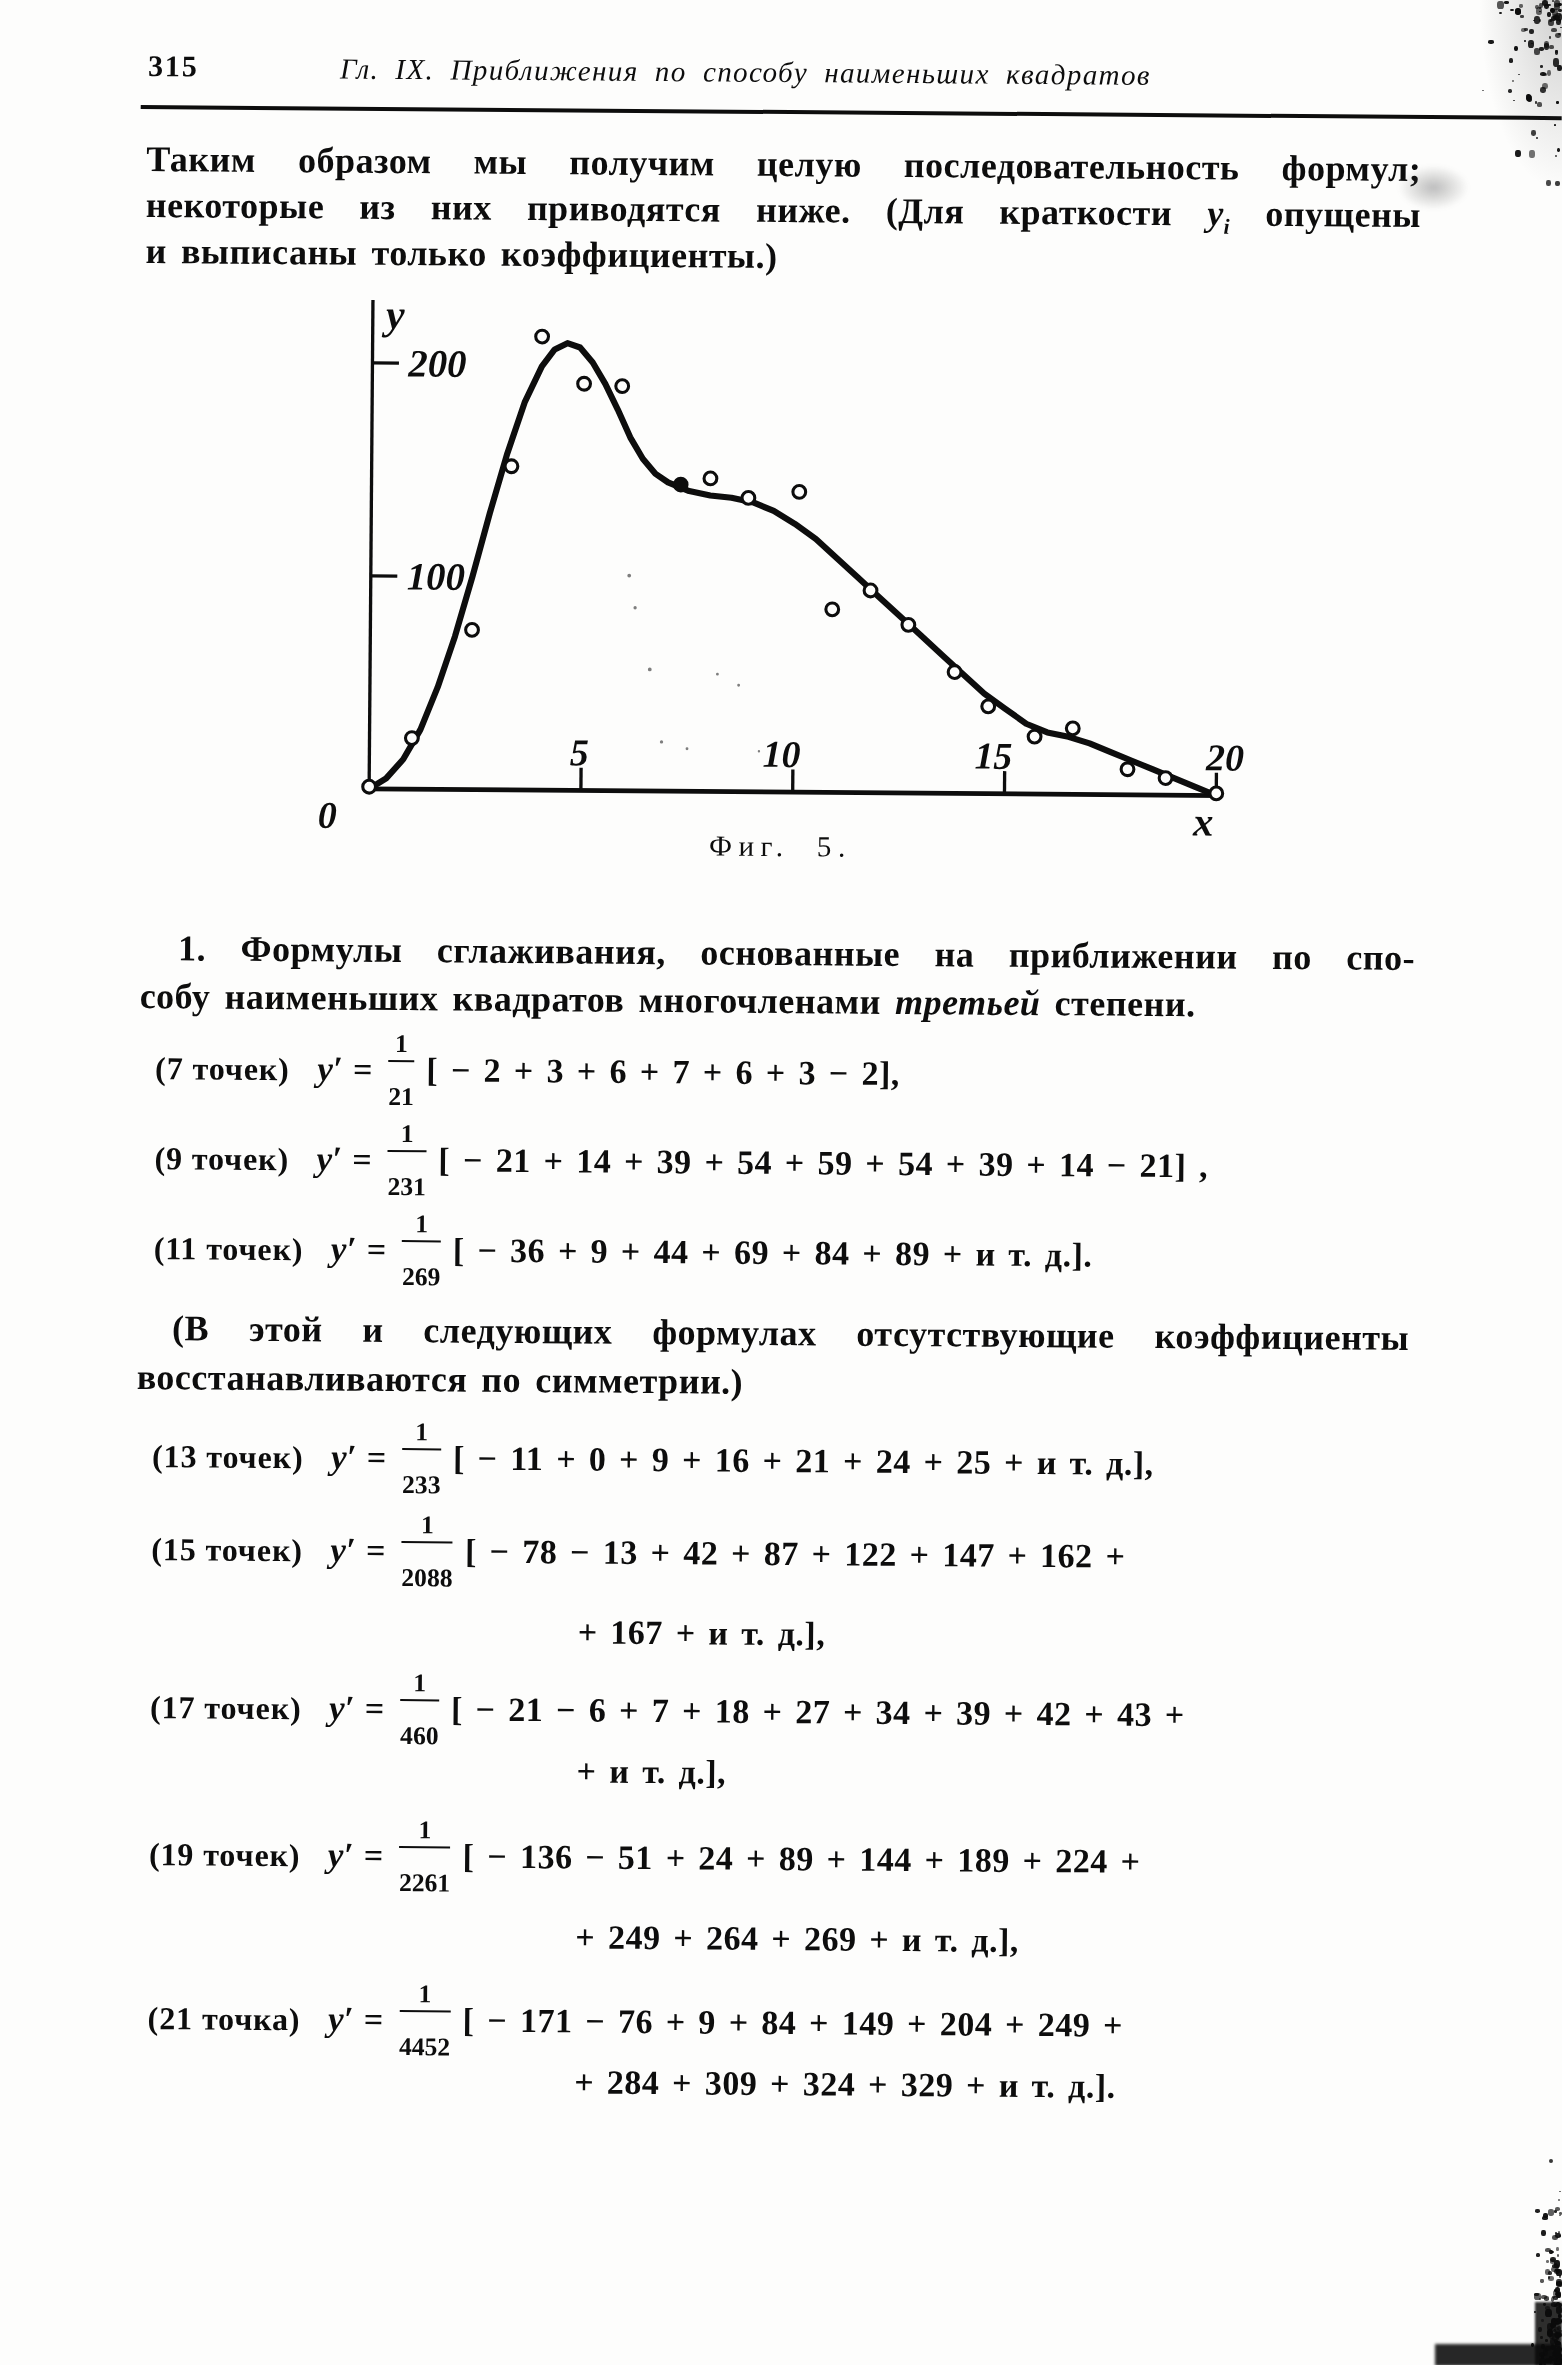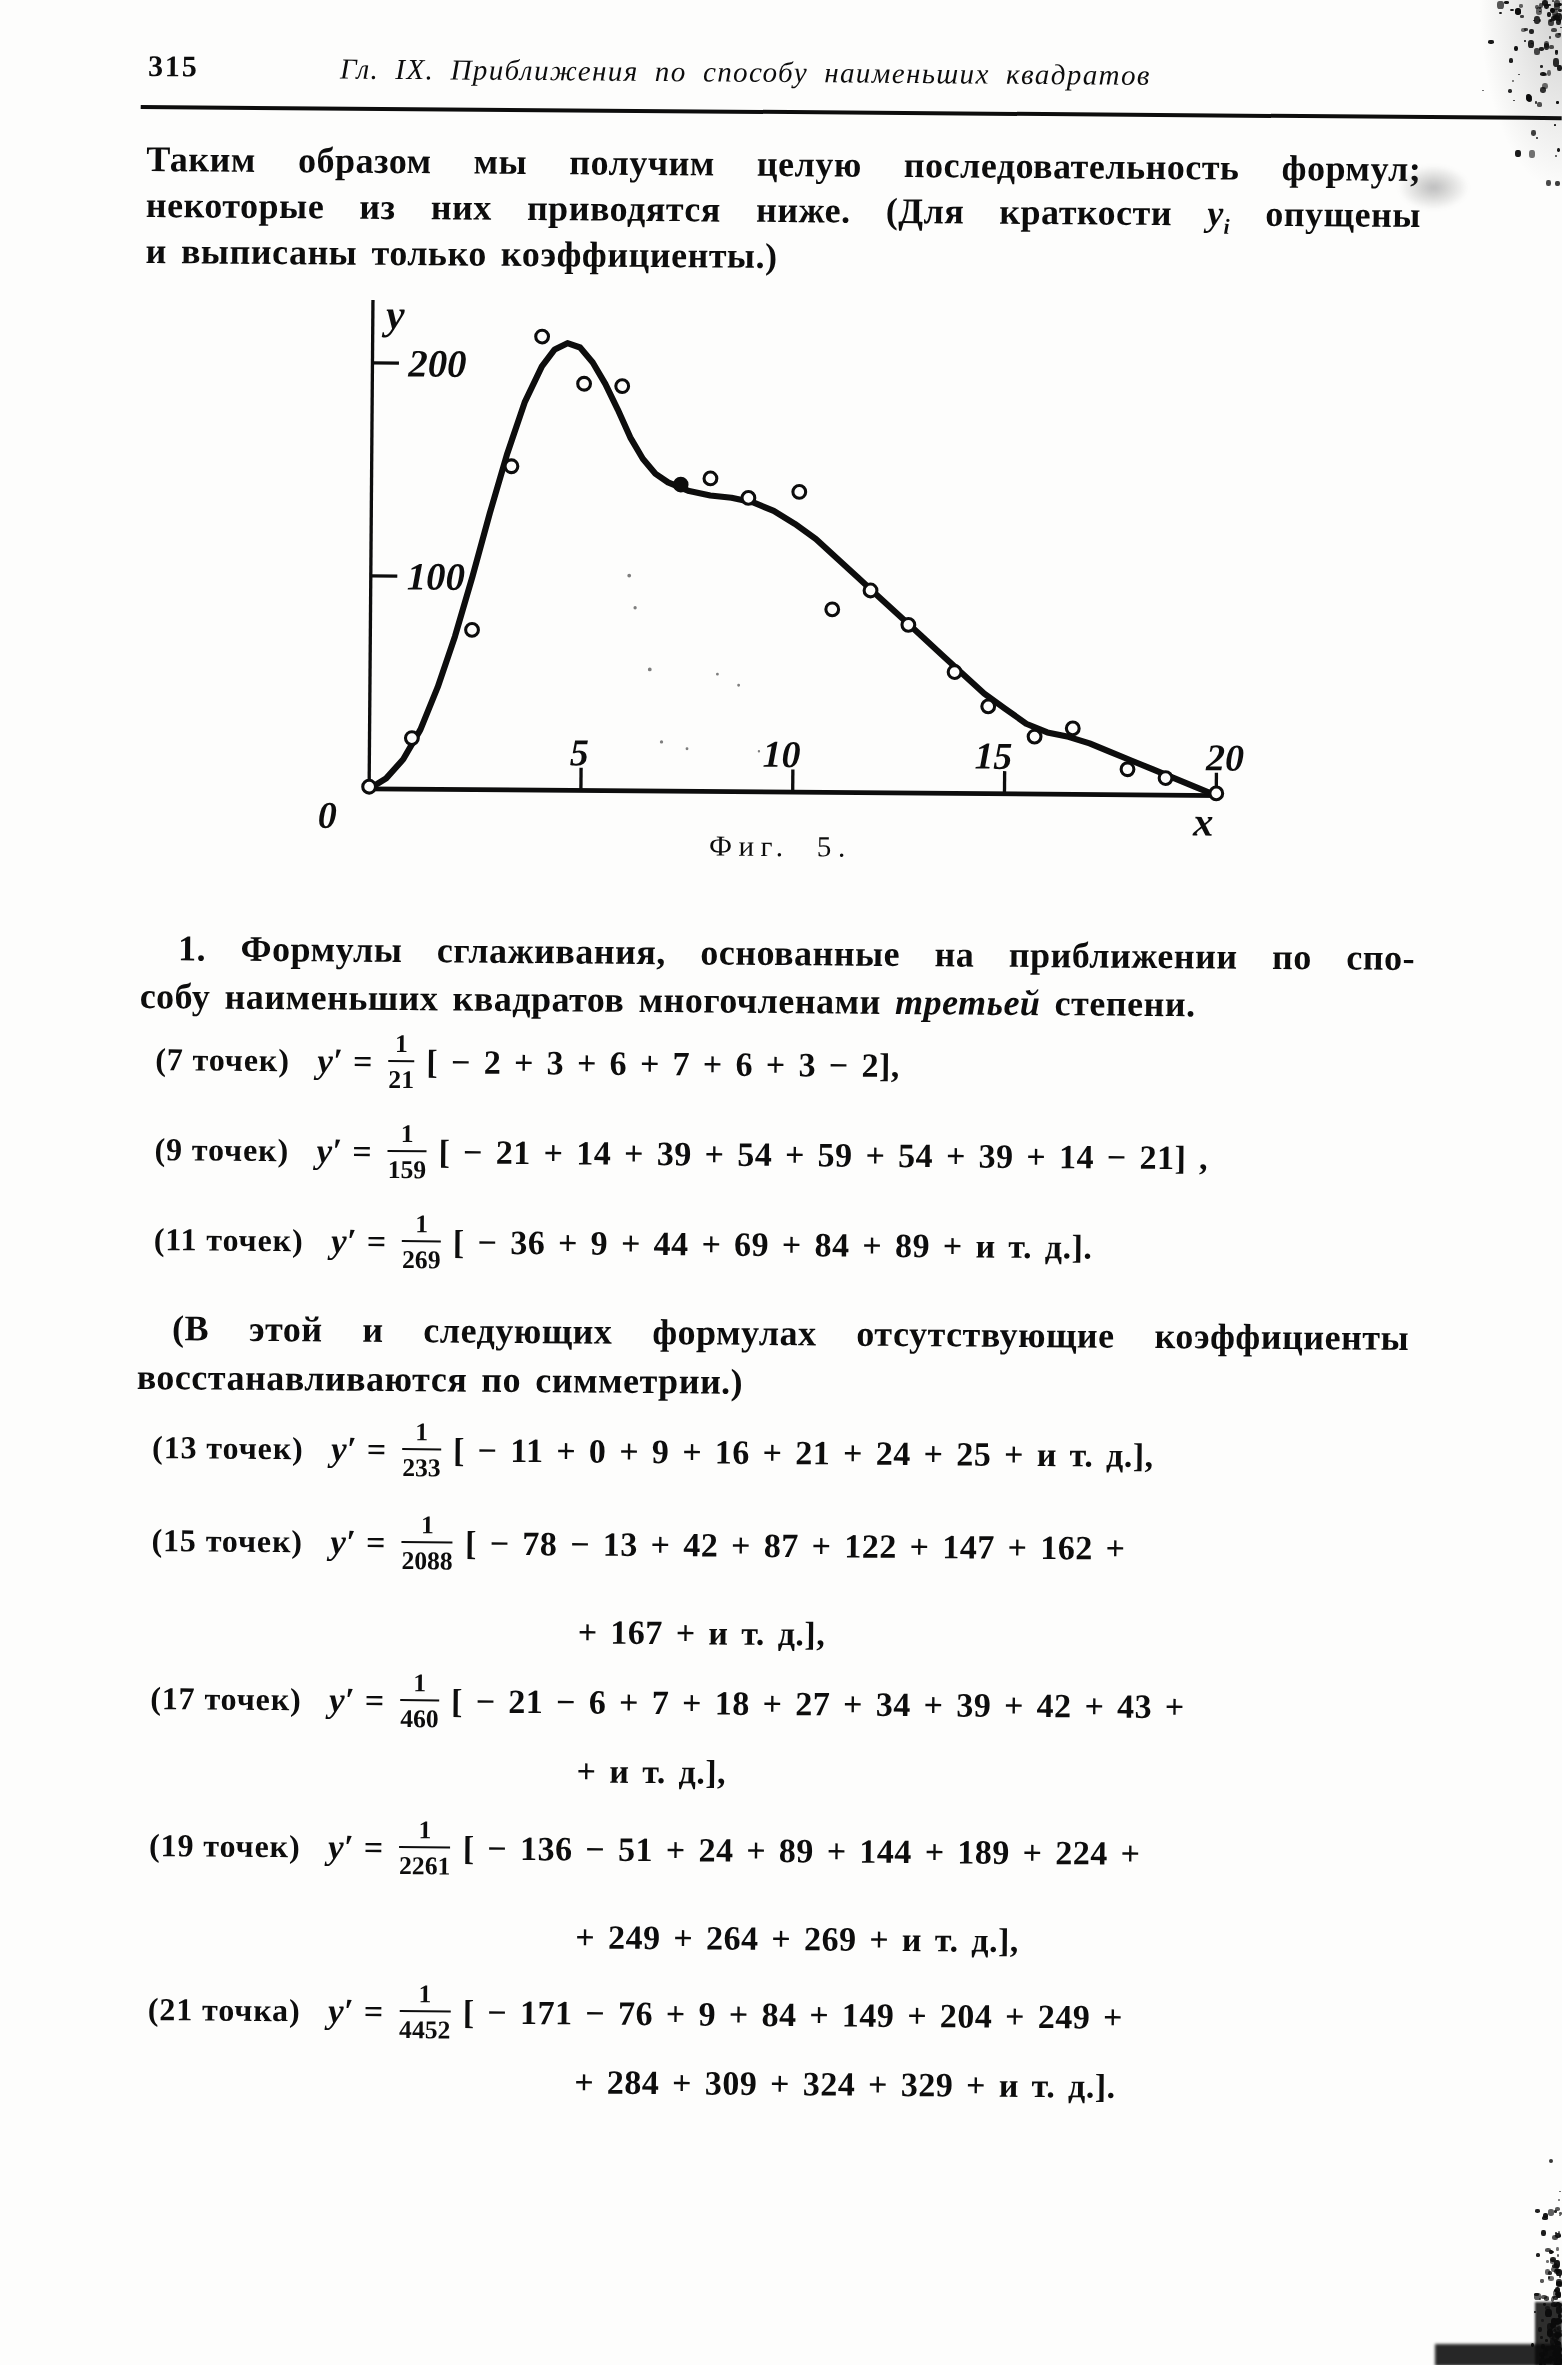--- a/index.html
+++ b/index.html
@@ -55,21 +55,21 @@
     font-size:34px;font-weight:700;white-space:nowrap;
   }
   .f-label{font-size:32px;font-weight:700;margin-right:27.5px;letter-spacing:0.9px;}
   .f-var{font-style:italic;font-size:35px;}
   .f-eq{margin:0 8.5px 0 10.4px;}
   .frac{
     display:inline-block;text-align:center;vertical-align:middle;
     font-size:25.6px;line-height:1.08;margin:0 7.6px;font-weight:700;
   }
   .frac .num{display:block;padding:0 5.7px 1.9px;border-bottom:2.8px solid #0d0d0d;}
-  .frac .den{display:block;padding-top:4px;}
+  .frac .den{display:block;padding-top:21px;}
   .f-body{margin-left:4.7px;letter-spacing:0.5px;word-spacing:3.8px;}
   .f-cont{
     position:absolute;left:590px;
     font-size:34px;font-weight:700;letter-spacing:0.5px;word-spacing:3.8px;white-space:nowrap;
   }
   
   .artifact{position:absolute;pointer-events:none;}
   .spk-tr{right:0;top:0;width:90px;height:208px;
     background:radial-gradient(ellipse at 100% 0%,rgba(40,40,40,.22),rgba(0,0,0,0) 65%);}
   .spk-br{right:0;top:2132px;width:33px;height:234px;}
@@ -167,21 +167,21 @@
           <span class="den">21</span>
         </span>
       <span class="f-body">[ − 2 + 3 + 6 + 7 + 6 + 3 − 2],</span>
     </div>
     <div class="formula" style="top:1118px;">
       <span class="f-label">(9 точек)</span>
       <span class="f-var">y′</span>
       <span class="f-eq">=</span>
       <span class="frac">
           <span class="num">1</span>
-          <span class="den">159</span>
+          <span class="den">231</span>
         </span>
       <span class="f-body">[ − 21 + 14 + 39 + 54 + 59 + 54 + 39 + 14 − 21] ,</span>
     </div>
     <div class="formula" style="top:1208px;">
       <span class="f-label">(11 точек)</span>
       <span class="f-var">y′</span>
       <span class="f-eq">=</span>
       <span class="frac">
           <span class="num">1</span>
           <span class="den">269</span>

